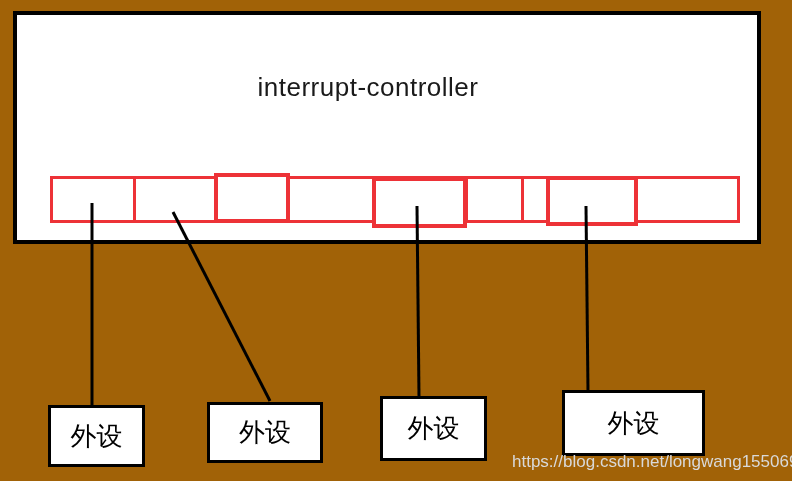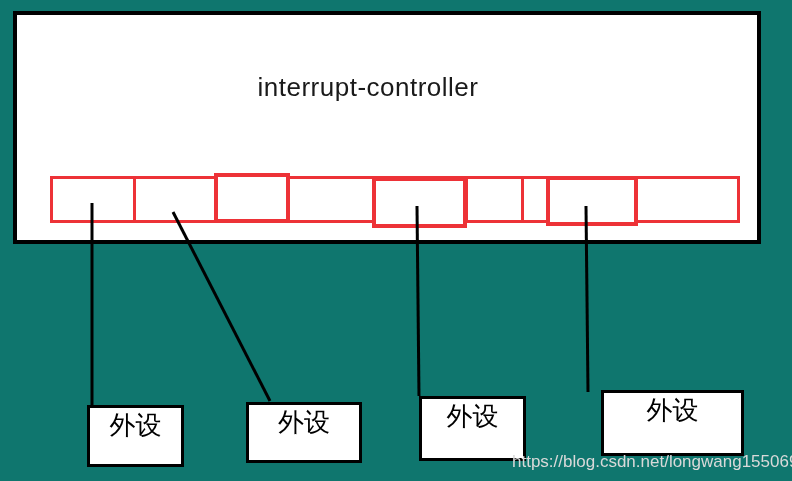--- a/index.html
+++ b/index.html
@@ -5,21 +5,21 @@
   html, body {
     margin: 0;
     padding: 0;
     background: #ffffff;
     font-family: "Liberation Sans", "DejaVu Sans", sans-serif;
   }
   .canvas {
     position: relative;
     width: 792px;
     height: 481px;
-    background: #0f766e;
+    background: #a16207;
     overflow: hidden;
   }
   
   .controller-box {
     position: absolute;
     left: 13px; top: 11px;
     width: 748px; height: 233px;
     border: 4px solid #000;
     box-sizing: border-box;
     background: #ffffff;
@@ -61,24 +61,24 @@
     width: 792px; height: 481px;
     pointer-events: none;
   }
   
   .peripheral-box {
     position: absolute;
     border: 3px solid #000;
     box-sizing: border-box;
     background: #ffffff;
     display: flex;
+    align-items: center;
     justify-content: center;
     font-size: 26px;
     color: #000;
-    margin-left: 39px;
   }
   .watermark {
     position: absolute;
     left: 512px; top: 452px;
     font-size: 17px;
     color: var(--watermark-gray);
     white-space: nowrap;
   }
 </style>
 </head>

